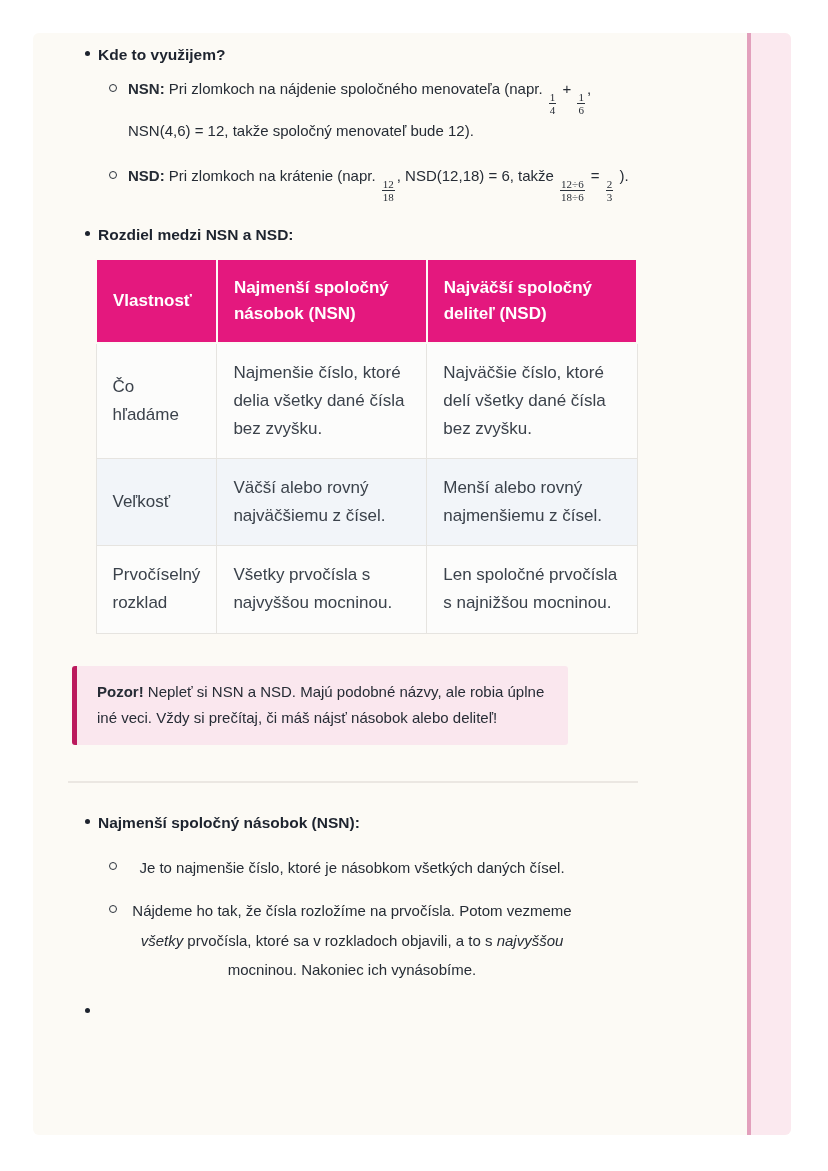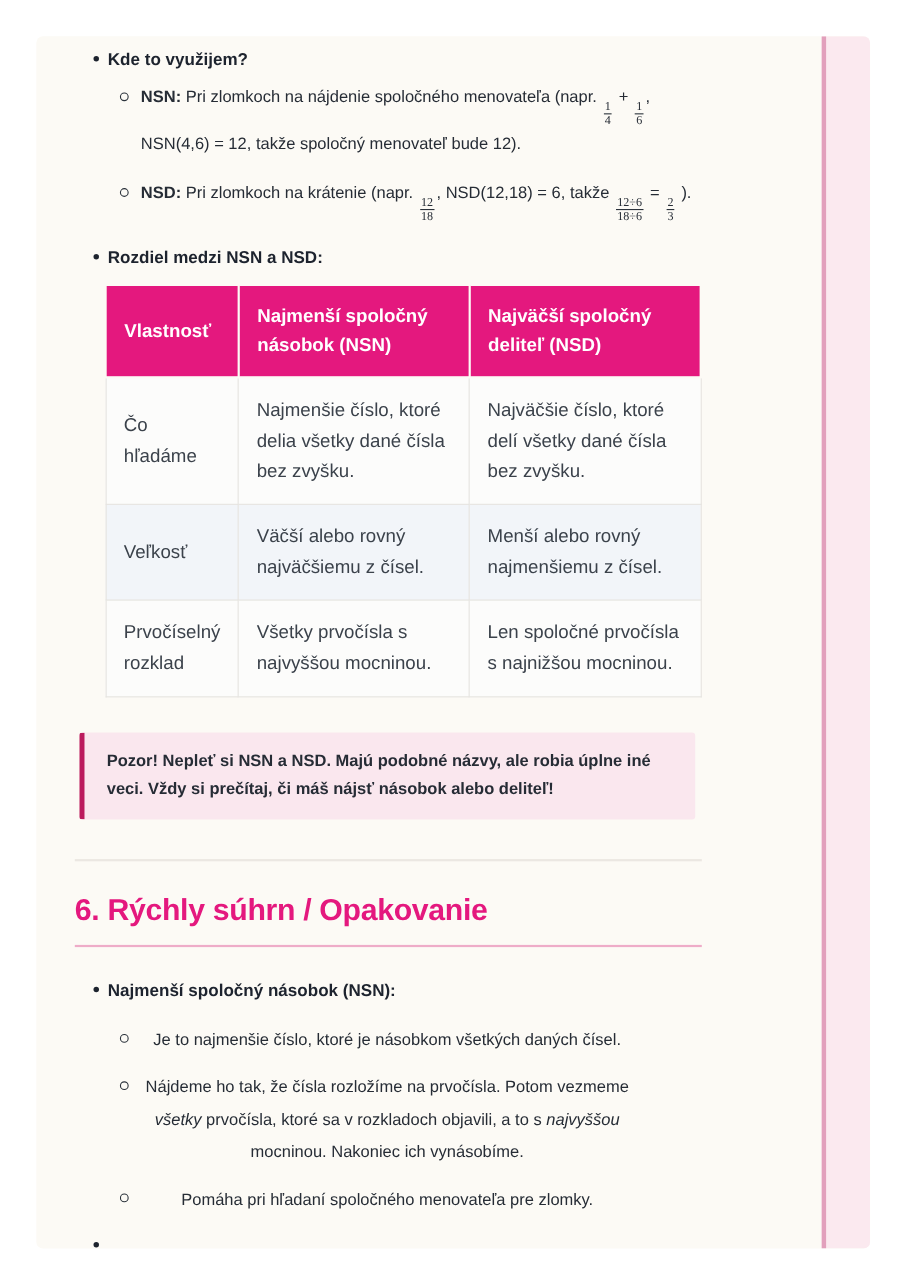--- a/index.html
+++ b/index.html
@@ -70,24 +70,23 @@
     padding:15px 16px;line-height:1.55;vertical-align:middle;
     border:2px solid var(--card-bg);
   }
   table.cmp td{
     padding:15px 16px;line-height:1.65;color:var(--table-text);
     vertical-align:middle;border:1px solid var(--cellborder);
     background:var(--cell);
   }
   table.cmp tr.stripe td{background:var(--stripe);}
   .callout{
-    margin:32px 0 0 4px;width:560px;background:var(--callout-bg);
+    margin:32px 0 0 4px;width:496px;background:var(--callout-bg);
     border-left:5px solid var(--callout-border);border-radius:3px;
     padding:13px 22px 13px 20px;
-    font-weight:bold;
   }
   .callout-text{font-size:15px;line-height:1.78;}
   hr.divider{margin-top:36px;border:none;border-top:2px solid var(--divider);}
   h2.heading{
     margin-top:27px;font-size:27.5px;letter-spacing:-0.3px;
     color:var(--accent);font-weight:bold;line-height:1.2;
     padding-bottom:16px;border-bottom:2px solid var(--underline);
   }
   p.intro{margin-top:24px;font-size:15px;}
   #summary-list{margin-top:26px;}
@@ -166,28 +165,26 @@
           </tr>
         </tbody>
     </table>
 
     <div class="callout">
       <p class="callout-text" id="callout-text"><strong>Pozor!</strong><span> Nepleť si NSN a NSD. Majú podobné názvy, ale robia úplne iné veci. Vždy si prečítaj, či máš nájsť násobok alebo deliteľ!</span></p>
     </div>
 
     <hr class="divider">
 
-    <h2 class="heading">6. Rýchly súhrn / Opakovanie</h2>
 
 
     <ul class="top" id="summary-list">
         <li class="top-item"><span>Najmenší spoločný násobok (NSN):</span><ul class="sub">
             <li class="sub-item narrow"><span>Je to najmenšie číslo, ktoré je násobkom všetkých daných čísel.</span></li>
             <li class="sub-item narrow"><span>Nájdeme ho tak, že čísla rozložíme na prvočísla. Potom vezmeme </span><em>všetky</em><span> prvočísla, ktoré sa v rozkladoch objavili, a to s </span><em>najvyššou</em><span> mocninou. Nakoniec ich vynásobíme.</span></li>
-            <li class="sub-item narrow"><span>Pomáha pri hľadaní spoločného menovateľa pre zlomky.</span></li>
           </ul></li>
         <li class="top-item"></li>
       </ul>
 
   </div>
 
   <div class="watermark">(c) Knowunity 2025</div>
 </div>
 
 </body></html>

